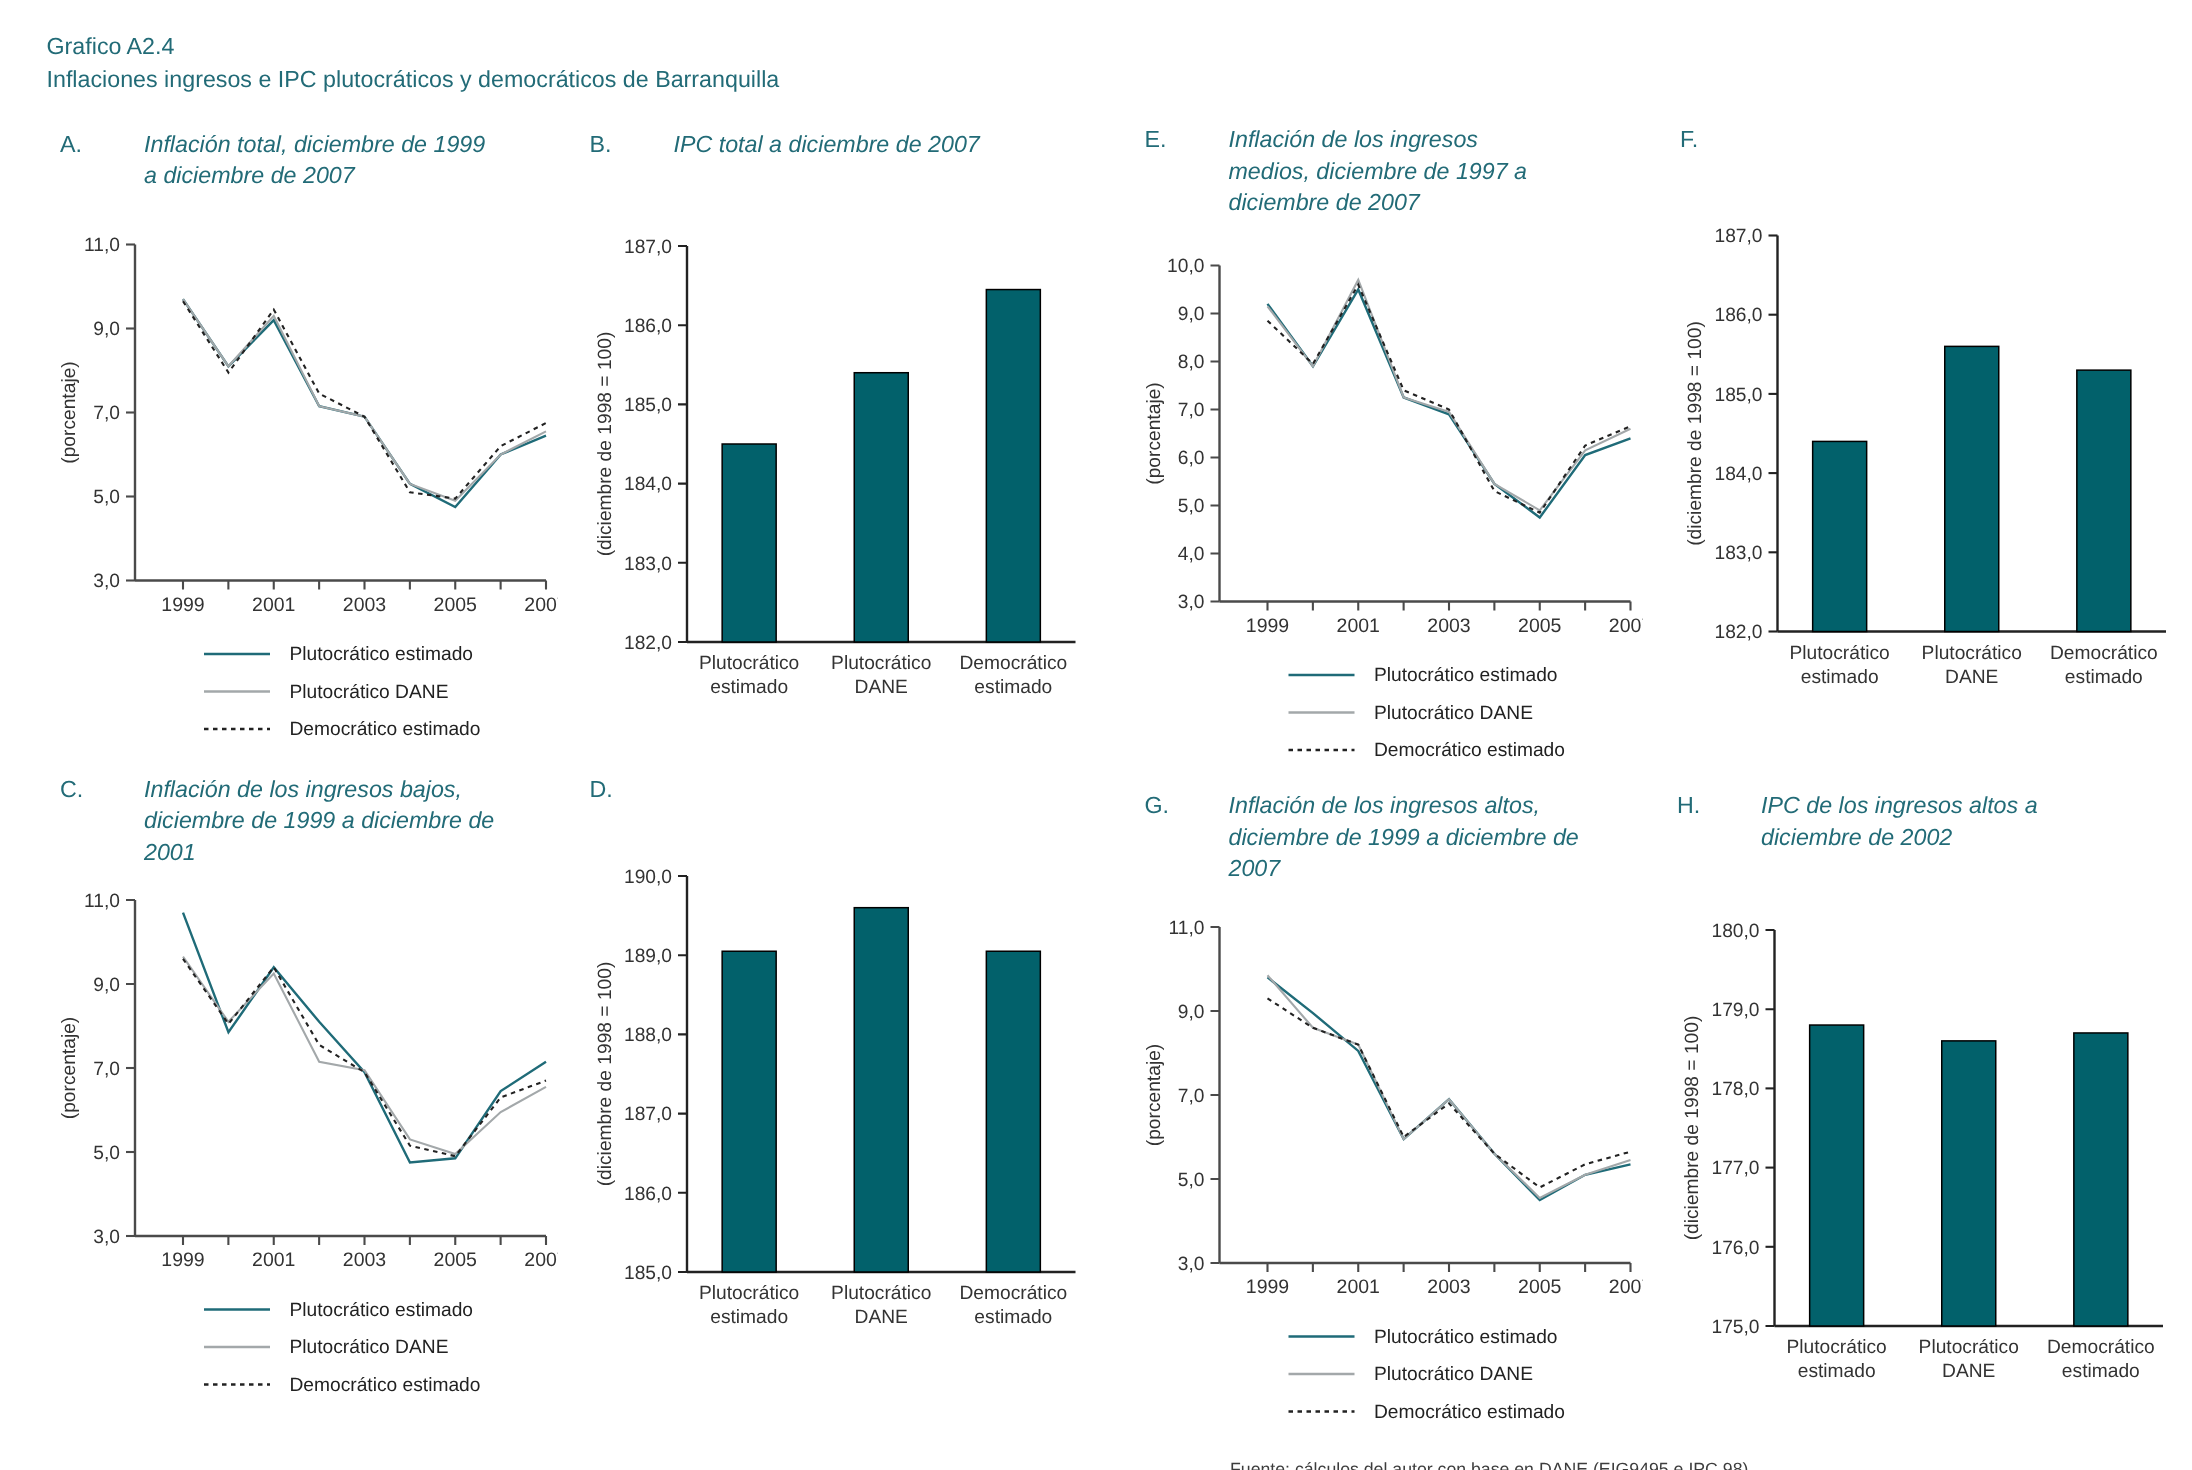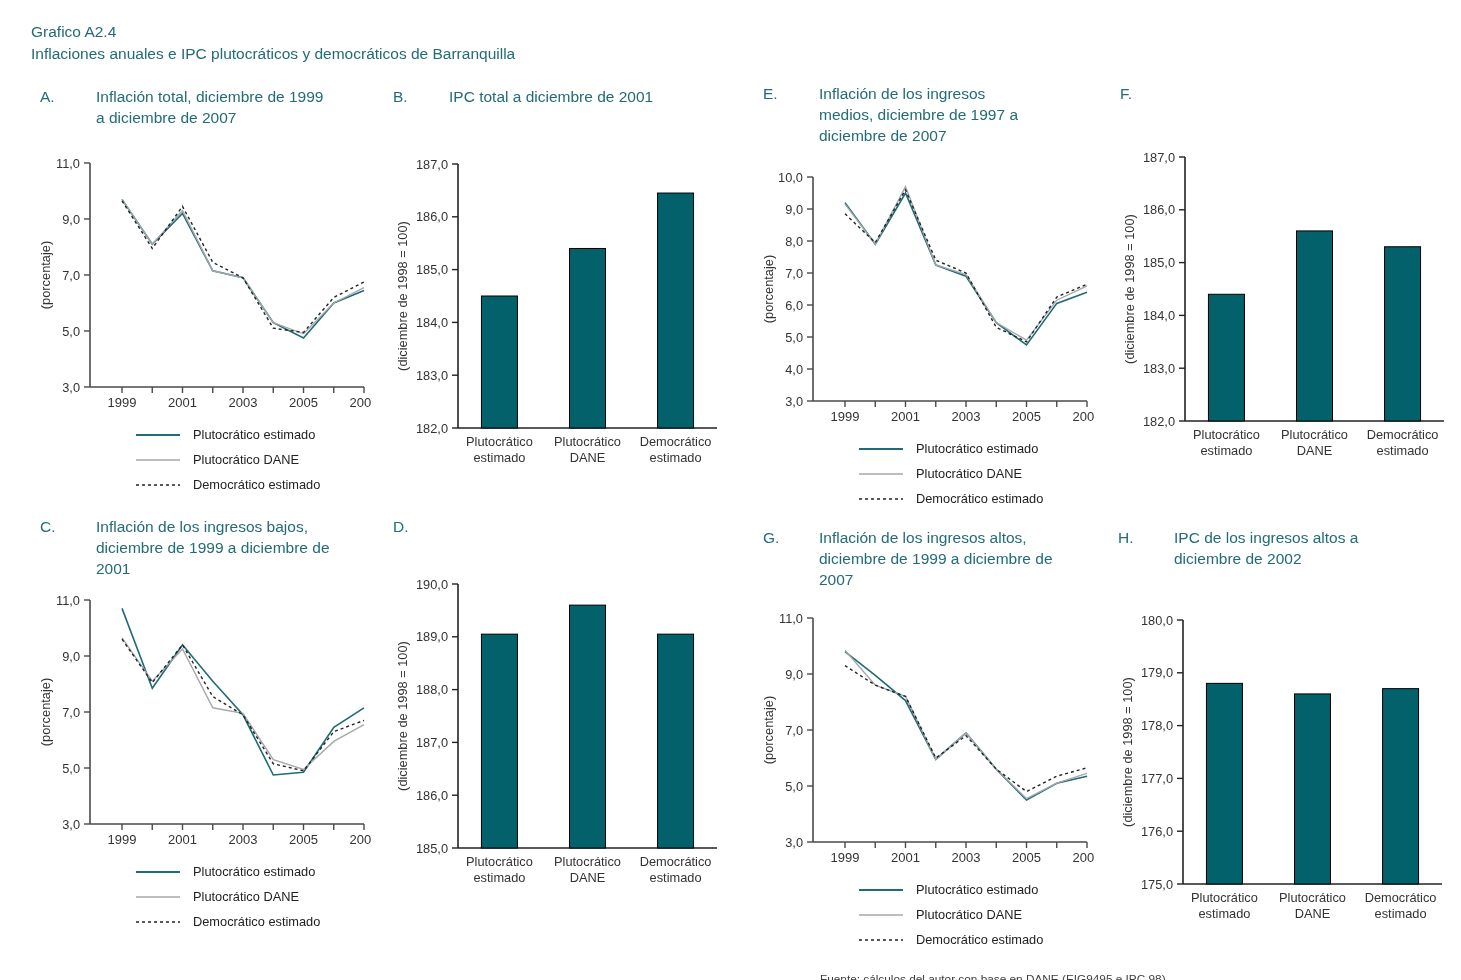--- a/index.html
+++ b/index.html
@@ -2,39 +2,39 @@
 <html><head>
 <meta charset="utf-8">
 <style>
   html,body{margin:0;padding:0;background:#ffffff;}
   body{font-family:"Liberation Sans",sans-serif;-webkit-font-smoothing:antialiased;}
   .page{position:relative;width:1461px;height:980px;background:#fff;overflow:hidden;}
   .doc-header{position:absolute;left:31px;top:8px;color:#226b77;font-size:15.5px;line-height:22px;margin-top:13px;}
   .panel{position:absolute;}
   .panel-head{display:flex;color:#226b77;font-size:15.5px;line-height:21px;}
   .panel-letter{width:56px;flex:none;}
-  .panel-title{font-weight:400;width:240px;}
+  .panel-title{font-weight:400;width:240px;font-style:italic;}
   .panel-title.w215{width:215px;}
   .panel-title.w235{width:235px;}
   .chart{display:block;}
   .legend{margin:4px 0 0 95px;}
   .legend-row{display:flex;align-items:center;height:25px;}
   .legend-swatch{flex:none;margin-right:12px;}
   .legend-label{font-size:12.8px;color:#222;}
   .source{position:absolute;left:820px;top:972px;font-size:11.8px;color:#3d3d3d;}
   svg text{font-family:"Liberation Sans",sans-serif;}
 </style>
 </head>
 <body>
 
 <div class="page">
 
   <div class="doc-header">
     <div>Grafico A2.4</div>
-    <div>Inflaciones anuales e IPC plutocráticos y democráticos de Barranquilla</div>
+    <div>Inflaciones ingresos e IPC plutocráticos y democráticos de Barranquilla</div>
   </div>
 
   <section class="panel" style="left:40px;top:86px;width:348px;">
     <div class="panel-head">
       <span class="panel-letter">A.</span>
       <span class="panel-title">Inflación total, diciembre de 1999 a diciembre de 2007</span>
     </div>
     <div class="chart" style="margin-top:22px;"><svg width="332" height="264" viewBox="0 0 332 264">
           <line x1="50" y1="13" x2="50" y2="237" stroke="#4a4a4a" stroke-width="1.6"></line>
           <line x1="50" y1="237" x2="324" y2="237" stroke="#4a4a4a" stroke-width="1.6"></line>
@@ -84,21 +84,21 @@
               <line x1="1" y1="3" x2="45" y2="3" stroke="#222222" stroke-width="1.5999999999999999" stroke-dasharray="3 3"></line>
             </svg>
             <span class="legend-label">Democrático estimado</span>
           </div>
         </div></div>
   </section>
 
   <section class="panel" style="left:393px;top:86px;width:352px;">
     <div class="panel-head">
       <span class="panel-letter">B.</span>
-      <span class="panel-title">IPC total a diciembre de 2001</span>
+      <span class="panel-title">IPC total a diciembre de 2007</span>
     </div>
     <div class="chart" style="margin-top:44px;"><svg width="340" height="318" viewBox="0 0 340 318">
           <line x1="65" y1="13" x2="65" y2="277" stroke="#222" stroke-width="1.6"></line>
           <line x1="65" y1="277" x2="324" y2="277" stroke="#222" stroke-width="1.6"></line>
           <line x1="59" y1="277" x2="65" y2="277" stroke="#222" stroke-width="1.4"></line>
           <text x="55" y="281.5" text-anchor="end" font-size="12.8" fill="#333333">182,0</text>
           <line x1="59" y1="224.20000000000002" x2="65" y2="224.20000000000002" stroke="#222" stroke-width="1.4"></line>
           <text x="55" y="228.70000000000002" text-anchor="end" font-size="12.8" fill="#333333">183,0</text>
           <line x1="59" y1="171.4" x2="65" y2="171.4" stroke="#222" stroke-width="1.4"></line>
           <text x="55" y="175.9" text-anchor="end" font-size="12.8" fill="#333333">184,0</text>

